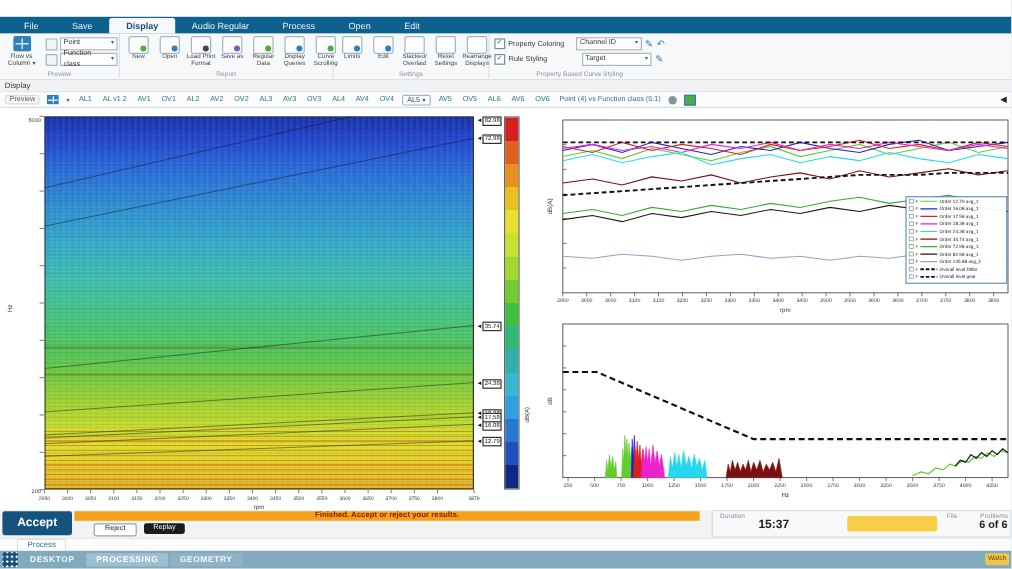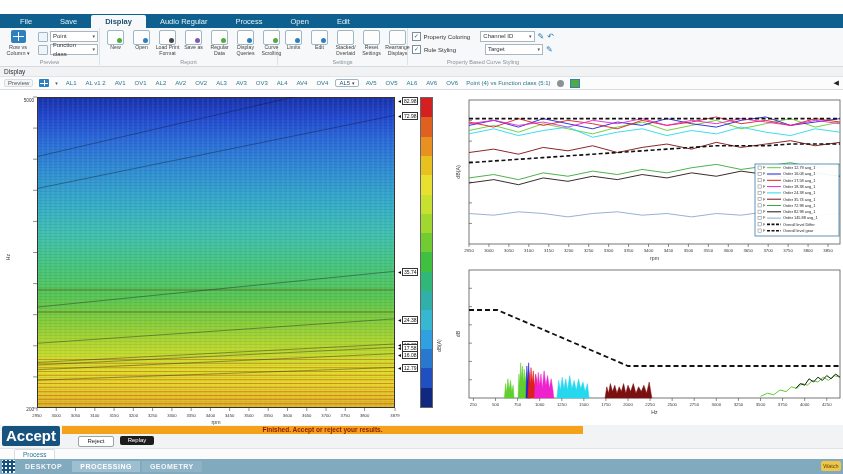--- a/index.html
+++ b/index.html
@@ -73,21 +73,21 @@
   #flag-layer{position:absolute;left:395px;top:7px;width:26px;height:311px;}
   .flag{position:absolute;left:2px;display:flex;align-items:center;}
   .flag .ptr{font-size:5px;color:#111;line-height:6px;}
   .flag .val{font-size:5px;background:#fff;border:1px solid #333;color:#111;padding:0 1px;line-height:6px;}
   #colorbar{position:absolute;left:420px;top:7px;width:13px;height:311px;border:1px solid #666;box-sizing:border-box;}
   svg text{font-family:"Liberation Sans", sans-serif;}
   .chart-svg{position:absolute;}
   
   #footer{position:absolute;left:0;top:425px;width:843px;height:23px;background:#f2f3f4;}
   #accept-btn{position:absolute;left:2px;top:1px;width:58px;height:20px;background:#15527d;color:#fff;
-      font-size:15px;font-weight:bold;text-align:center;line-height:20px;border-radius:2px;cursor:pointer;}
+      font-size:10px;font-weight:bold;text-align:center;line-height:20px;border-radius:2px;cursor:pointer;}
   #msgbar{position:absolute;left:62px;top:1px;width:521px;height:8px;background:#f5a21b;color:#8c1a00;
       font-size:6.5px;font-weight:bold;text-align:center;line-height:8px;}
   #reject-btn{position:absolute;left:78px;top:11px;width:34px;height:9px;background:#fff;border:1px solid #9aa4ab;
       font-size:6px;text-align:center;line-height:9px;border-radius:2px;cursor:pointer;}
   #replay-btn{position:absolute;left:120px;top:11px;width:34px;height:9px;background:#1c1c1c;color:#fff;
       font-size:6px;text-align:center;line-height:9px;border-radius:2px;cursor:pointer;}
   #infopanel{position:absolute;left:593px;top:0px;width:250px;height:23px;background:#f7f8f9;border:1px solid #d5dade;box-sizing:border-box;display:flex;align-items:center;}
   .cell-label{font-size:5.5px;color:#8a9298;position:absolute;top:2px;}
   #duration-value{position:absolute;left:38px;top:6px;font-size:10px;font-weight:bold;color:#222;}
   #progressbar{position:absolute;left:112px;top:4px;width:75px;height:13px;background:#f7ce46;border-radius:2px;}
@@ -540,20 +540,28 @@
         <polyline points="340.8333333333333,124.4 345.25,119.6 349.6666666666667,121.2 354.0833333333333,114.8 358.5,118 362.9166666666667,113.2 367.3333333333333,116.4 371.75,111.6 376.16666666666663,114.8 380.58333333333337,110 385,113.2" fill="none" stroke="#1a1a1a" stroke-width="1"></polyline>
         <polyline points="14,46 42.266666666666666,46 173,102 385,102" fill="none" stroke="#111111" stroke-width="1.8" stroke-dasharray="5,3"></polyline>
       </svg>
   </div>
 
   <div id="footer">
     <div id="accept-btn">Accept</div>
     <div id="msgbar">Finished. Accept or reject your results.</div>
     <div id="reject-btn">Reject</div>
     <div id="replay-btn">Replay</div>
+    <div id="infopanel">
+      <span class="cell-label" style="left:6px">Duration</span>
+      <span id="duration-value">15:37</span>
+      <div id="progressbar"></div>
+      <span class="cell-label" style="left:195px">File</span>
+      <span id="file-value">6 of 6</span>
+      <span class="cell-label" style="left:215px;left:214px;right:2px;left:auto">Problems</span>
+    </div>
   </div>
 
   <div id="processrow">
     <div id="process-tab">Process</div>
   </div>
 
   <div id="taskbar">
     <div id="taskgrid"></div>
     <span id="tasktabs" style="display:flex;gap:2px;">
         <div class="tasktab">DESKTOP</div>

